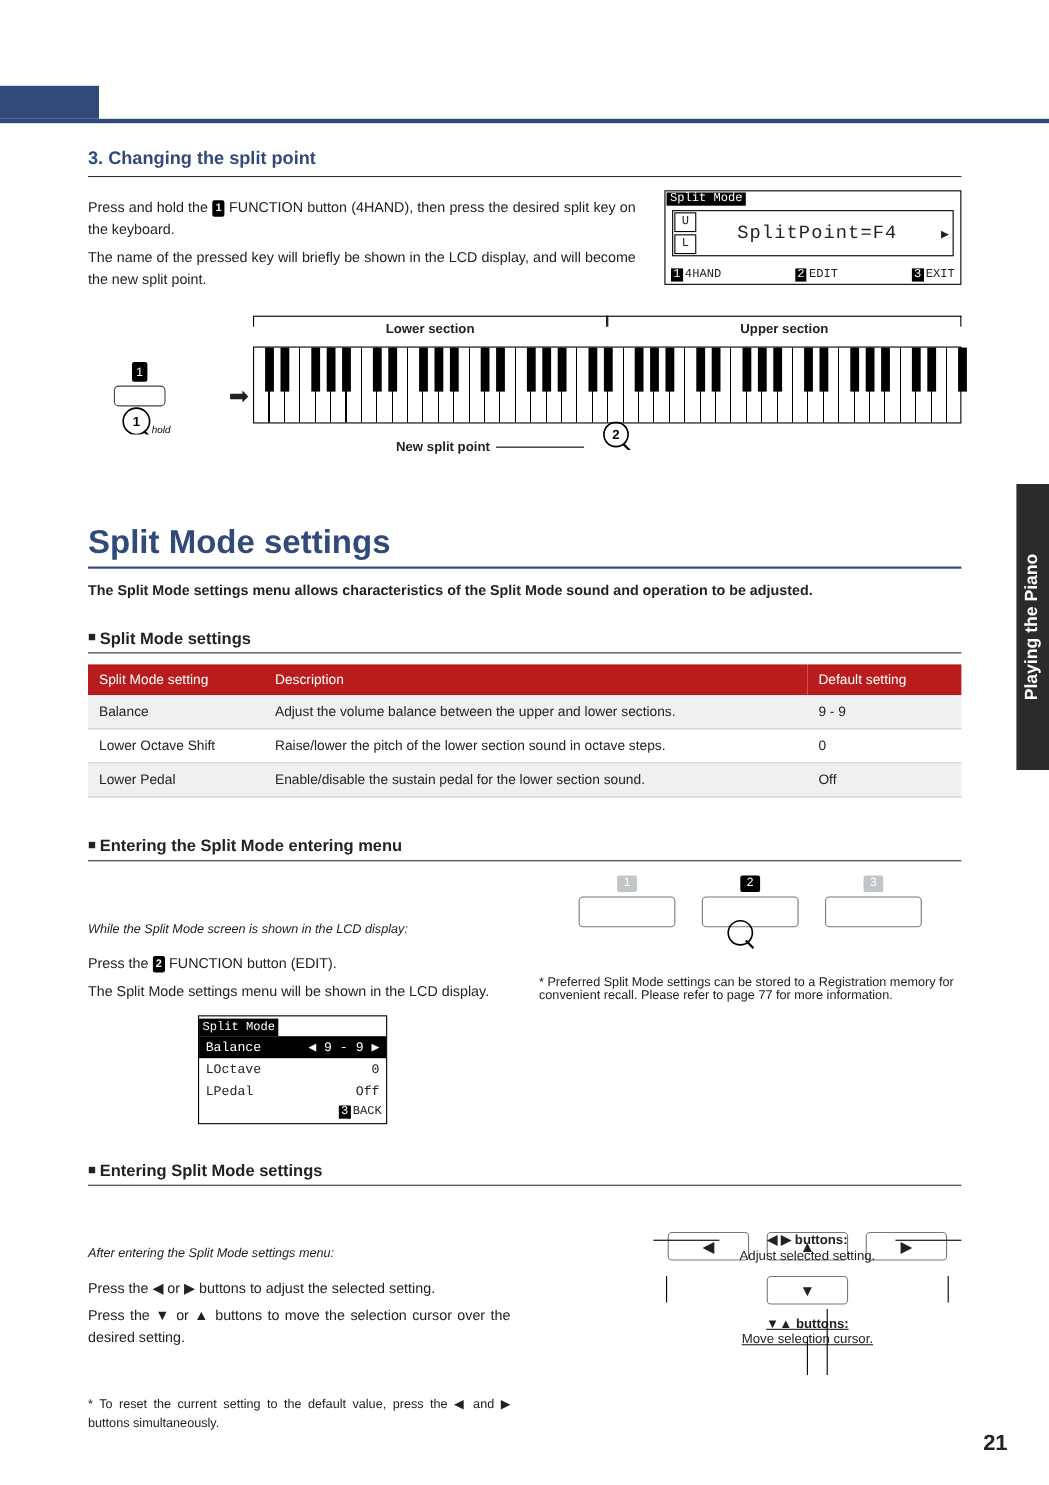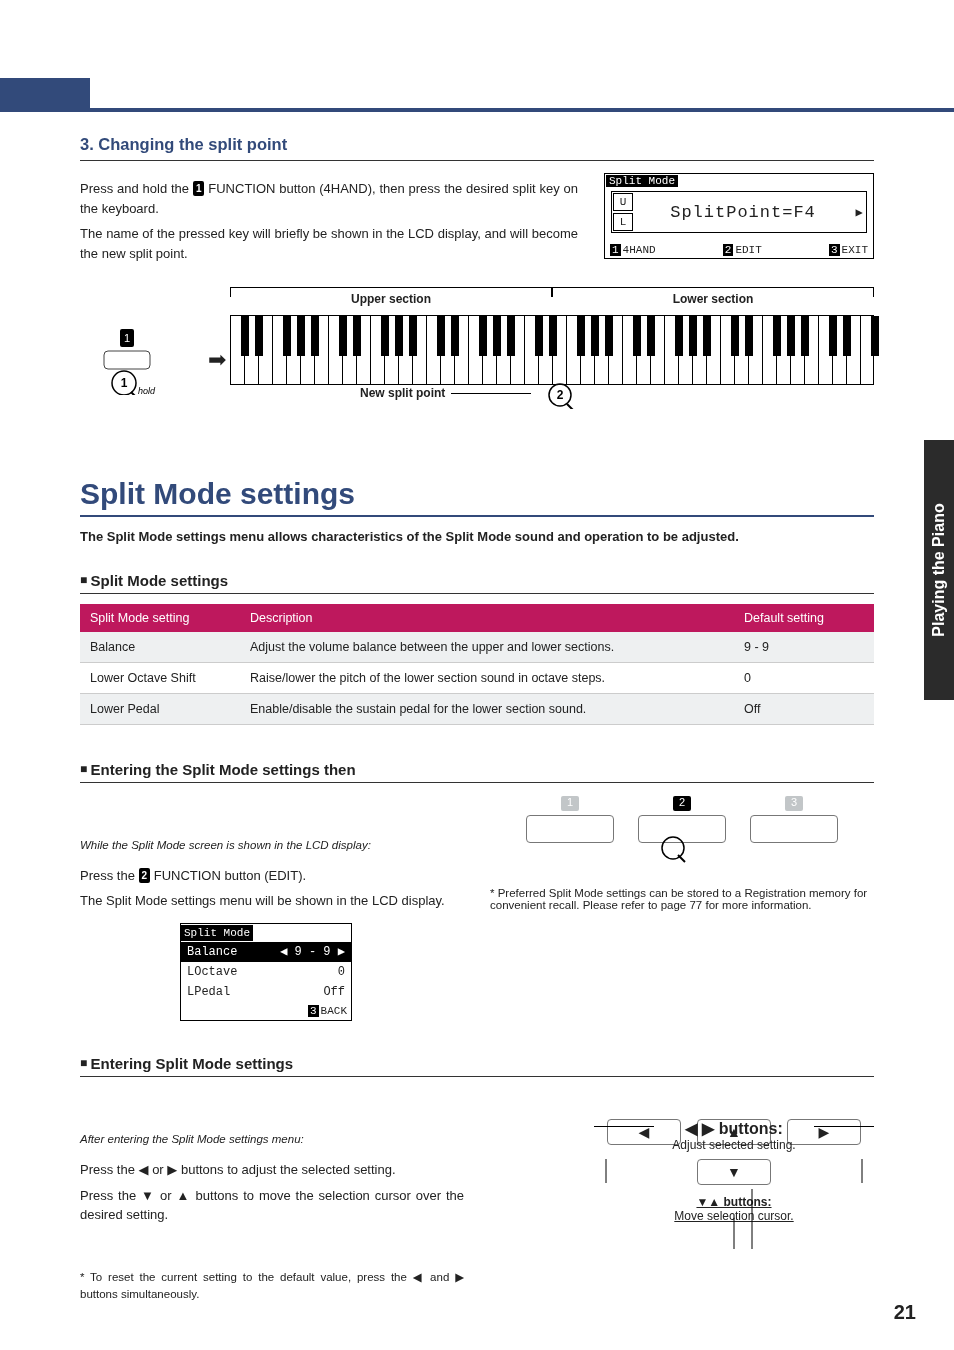--- a/index.html
+++ b/index.html
@@ -116,21 +116,21 @@
     position:absolute; top:0; width:8px; height:40px; background:#000;
   }
   .hand { width:26px; height:26px; display:inline-block; }
   .hand svg { width:100%; height:100%; }
   .fnbtn {
     position:absolute; top:40px; left:10px; width:115px; height:68px;
   }
   .fnbtn svg{width:100%; height:100%;}
   .rightarrow {position:absolute; top:60px; left:128px; font-size:22px;}
   .newsplit {
-    position:absolute; top:99px; left:280px; font-size:12px; font-weight:bold;
+    position:absolute; top:112px; left:280px; font-size:12px; font-weight:bold;
   }
   .newsplit:after{
     content:""; display:inline-block; width:80px; height:1px; background:#000; vertical-align:middle; margin-left:6px;
   }
   .hand2 {position:absolute; top:96px; left:468px;}
   
   .big-title {
     color:#324a7a; font-size:30px; font-weight:600; margin:40px 0 4px 0;
     border-bottom:2px solid #324a7a; padding-bottom:4px;
   }
@@ -141,21 +141,21 @@
     font-weight:bold; font-size:15px; color:#222; border-bottom:1px solid #333;
     padding-bottom:4px; margin:18px 0 0px 0;
   }
   .sub-head:before{
     content:"■ "; font-size:12px; position:relative; top:-2px;
   }
   table.settings {
     width:100%; border-collapse:collapse; font-size:12.5px; margin-top:10px;
   }
   table.settings th {
-    background:#be185d; color:#fff; text-align:left; font-weight:normal;
+    background:#b91c1c; color:#fff; text-align:left; font-weight:normal;
     padding:7px 10px;
   }
   table.settings td {
     padding:8px 10px; border-bottom:1px solid #ccc;
   }
   table.settings tr:nth-child(even) td { background:#eef0f1; }
   .italic { font-style: italic; }
   .small { font-size:11.5px;margin-top:44px; }
   .lcd2 {
     margin:12px 0 0 100px; width:170px; border:1px solid #000;
@@ -180,21 +180,21 @@
   .note {
     font-size:11.5px; text-align:left; margin-top:44px;
   }
   
   .navfig {
     position:relative; width:280px; height:170px; margin-left:auto;
   }
   .navfig .lbl1 {
     position:absolute; top:0; left:0; right:0; text-align:center; font-size:12px;
   }
-  .navfig .lbl1 b{font-size:16px;margin-top:24px;}
+  .navfig .lbl1 b{font-size:12px;margin-top:24px;}
   .navfig .lbl1:before, .navfig .lbl1:after{
     content:""; position:absolute; top:7px; width:60px; height:1px; background:#000;
   }
   .navfig .lbl1:before{left:0;} .navfig .lbl1:after{right:0;}
   .navrow {
     display:flex; gap:16px; justify-content:center; margin-top:32px;
   }
   .navbtn {
     width:72px; height:24px; border:1px solid #777; border-radius:4px;
     display:flex; align-items:center; justify-content:center; font-size:14px;
@@ -270,22 +270,22 @@
           <g transform="translate(20,42)">
             <circle cx="14" cy="14" r="12" fill="none" stroke="#000" stroke-width="1.5"></circle>
             <text x="14" y="18" font-size="12" font-weight="bold" text-anchor="middle">1</text>
             <path d="M21 23 L28 30" stroke="#000" stroke-width="2"></path>
           </g>
           <text x="48" y="67" font-size="9" font-style="italic">hold</text>
         </svg>
       </div>
       <span class="rightarrow">➡</span>
       <div class="kblabels">
+        <div>Lower section</div>
         <div>Upper section</div>
-        <div>Lower section</div>
       </div>
       <div class="keys">
         <div class="blacks" id="blackkeys">
             <div class="blackkey" style="left: 10px;"></div>
             <div class="blackkey" style="left: 24px;"></div>
             <div class="blackkey" style="left: 52px;"></div>
             <div class="blackkey" style="left: 66px;"></div>
             <div class="blackkey" style="left: 80px;"></div>
             <div class="blackkey" style="left: 108px;"></div>
             <div class="blackkey" style="left: 122px;"></div>
@@ -349,21 +349,21 @@
             <td>0</td>
       </tr>
       <tr>
         <td>Lower Pedal</td>
             <td>Enable/disable the sustain pedal for the lower section sound.</td>
             <td>Off</td>
       </tr>
     </tbody>
       </table>
 
-    <div class="sub-head" style="margin-top:36px">Entering the Split Mode settings then</div>
+    <div class="sub-head" style="margin-top:36px">Entering the Split Mode entering menu</div>
     <div class="two-col" style="margin-top:10px">
       <div class="left">
         <p class="italic small">While the Split Mode screen is shown in the LCD display:</p>
         <p class="tiny-line">
           <span>Press the </span><span class="badge">2</span><span> FUNCTION button (EDIT).</span>
         </p>
         <p class="tiny-line">The Split Mode settings menu will be shown in the LCD display.</p>
         <div class="lcd2">
           <div class="hd">Split Mode</div>
           <div class="row sel">

